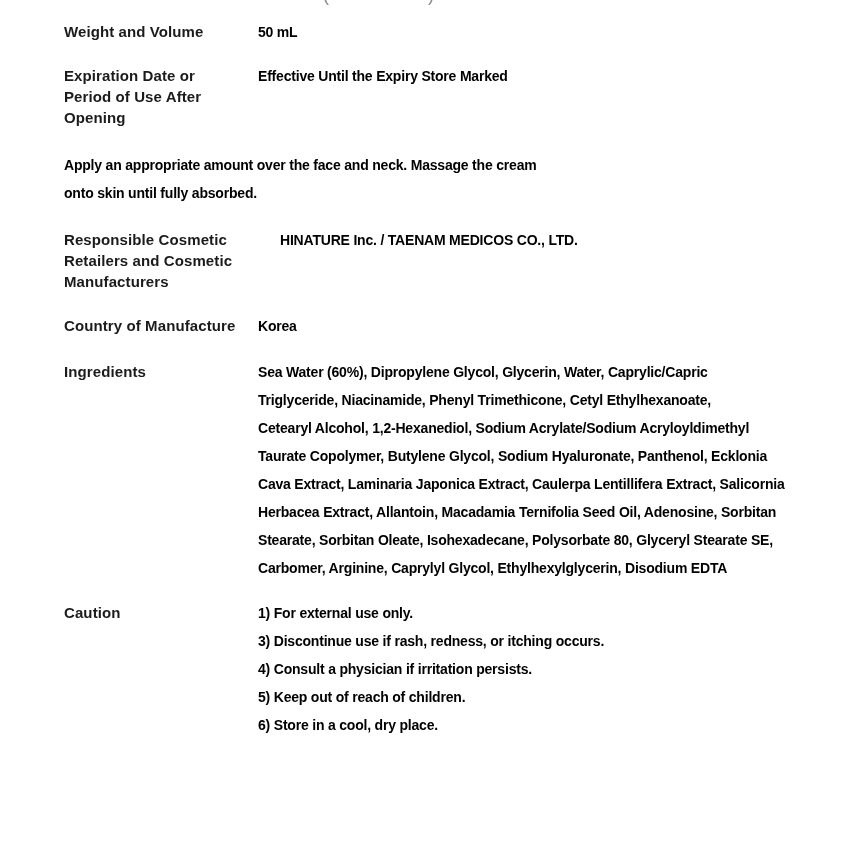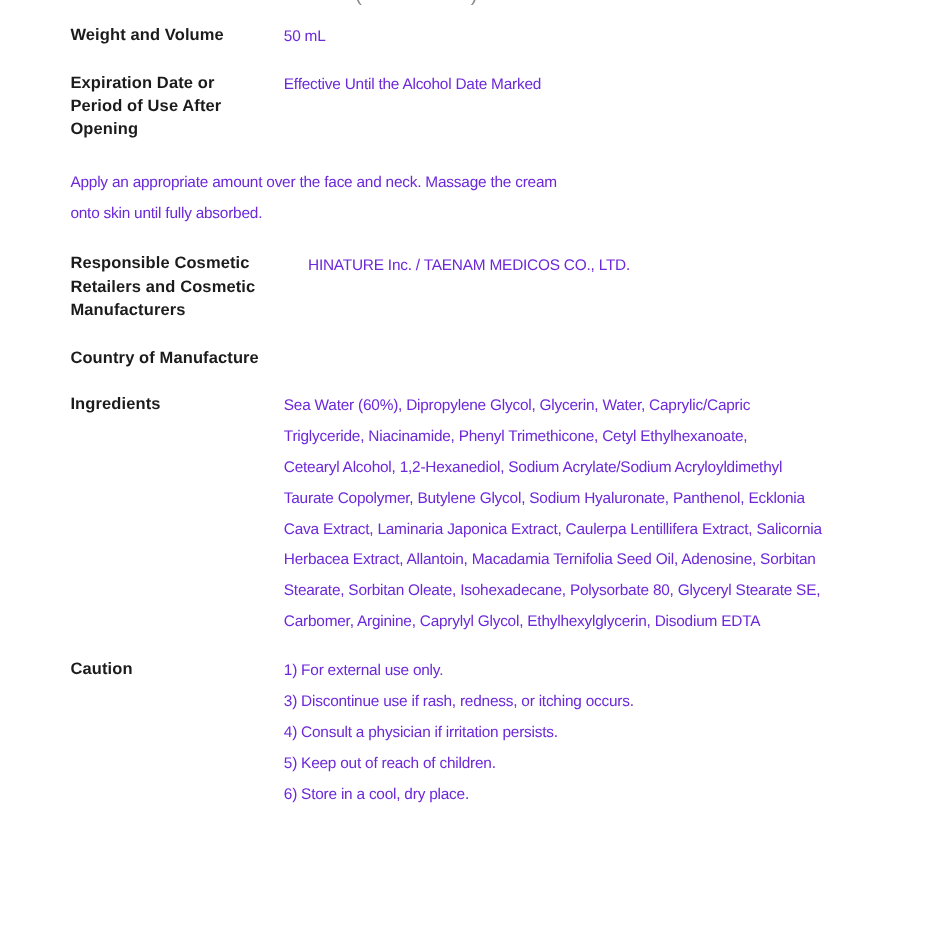--- a/index.html
+++ b/index.html
@@ -17,24 +17,24 @@
   .label-line {
     font-weight: 700;
     font-size: 15px;
     line-height: 21px;
     color: #1b1b1b;
     letter-spacing: 0.1px;
     white-space: nowrap;
   }
   .row-value { flex: 1 1 auto; min-width: 0; }
   .value-line {
-    font-weight: 400;
+    font-weight: 700;
     font-size: 14px;
     line-height: 28px;
-    color: #6d28d9;
+    color: #000000;
     letter-spacing: -0.2px;
     white-space: nowrap;
   }
   .row-weight       { margin-bottom: 16px; }
   .row-expiration   { margin-bottom: 23px; }
   .row-howto        { margin-bottom: 19px; }
   .row-responsible  { margin-bottom: 16px; gap: 22px; }
   .row-country      { margin-bottom: 18px; margin-top: 20px; }
   .row-ingredients  { margin-bottom: 17px; }
   .clipped-frag {
@@ -64,21 +64,21 @@
     </div>
   </div>
 
   <div class="row row-expiration">
     <div class="row-label">
       <div class="label-line">Expiration Date or</div>
       <div class="label-line">Period of Use After</div>
       <div class="label-line">Opening</div>
     </div>
     <div class="row-value">
-      <div class="value-line">Effective Until the Alcohol Date Marked</div>
+      <div class="value-line">Effective Until the Expiry Store Marked</div>
     </div>
   </div>
 
   <div class="row row-howto">
     <div class="row-value">
       <div class="value-line">Apply an appropriate amount over the face and neck. Massage the cream</div>
       <div class="value-line">onto skin until fully absorbed.</div>
     </div>
   </div>
 
@@ -89,20 +89,23 @@
       <div class="label-line">Manufacturers</div>
     </div>
     <div class="row-value">
       <div class="value-line">HINATURE Inc. / TAENAM MEDICOS CO., LTD.</div>
     </div>
   </div>
 
   <div class="row row-country">
     <div class="row-label">
       <div class="label-line">Country of Manufacture</div>
+    </div>
+    <div class="row-value">
+      <div class="value-line">Korea</div>
     </div>
   </div>
 
   <div class="row row-ingredients">
     <div class="row-label">
       <div class="label-line">Ingredients</div>
     </div>
     <div class="row-value">
       <div class="value-line">Sea Water (60%), Dipropylene Glycol, Glycerin, Water, Caprylic/Capric</div>
       <div class="value-line">Triglyceride, Niacinamide, Phenyl Trimethicone, Cetyl Ethylhexanoate,</div>

